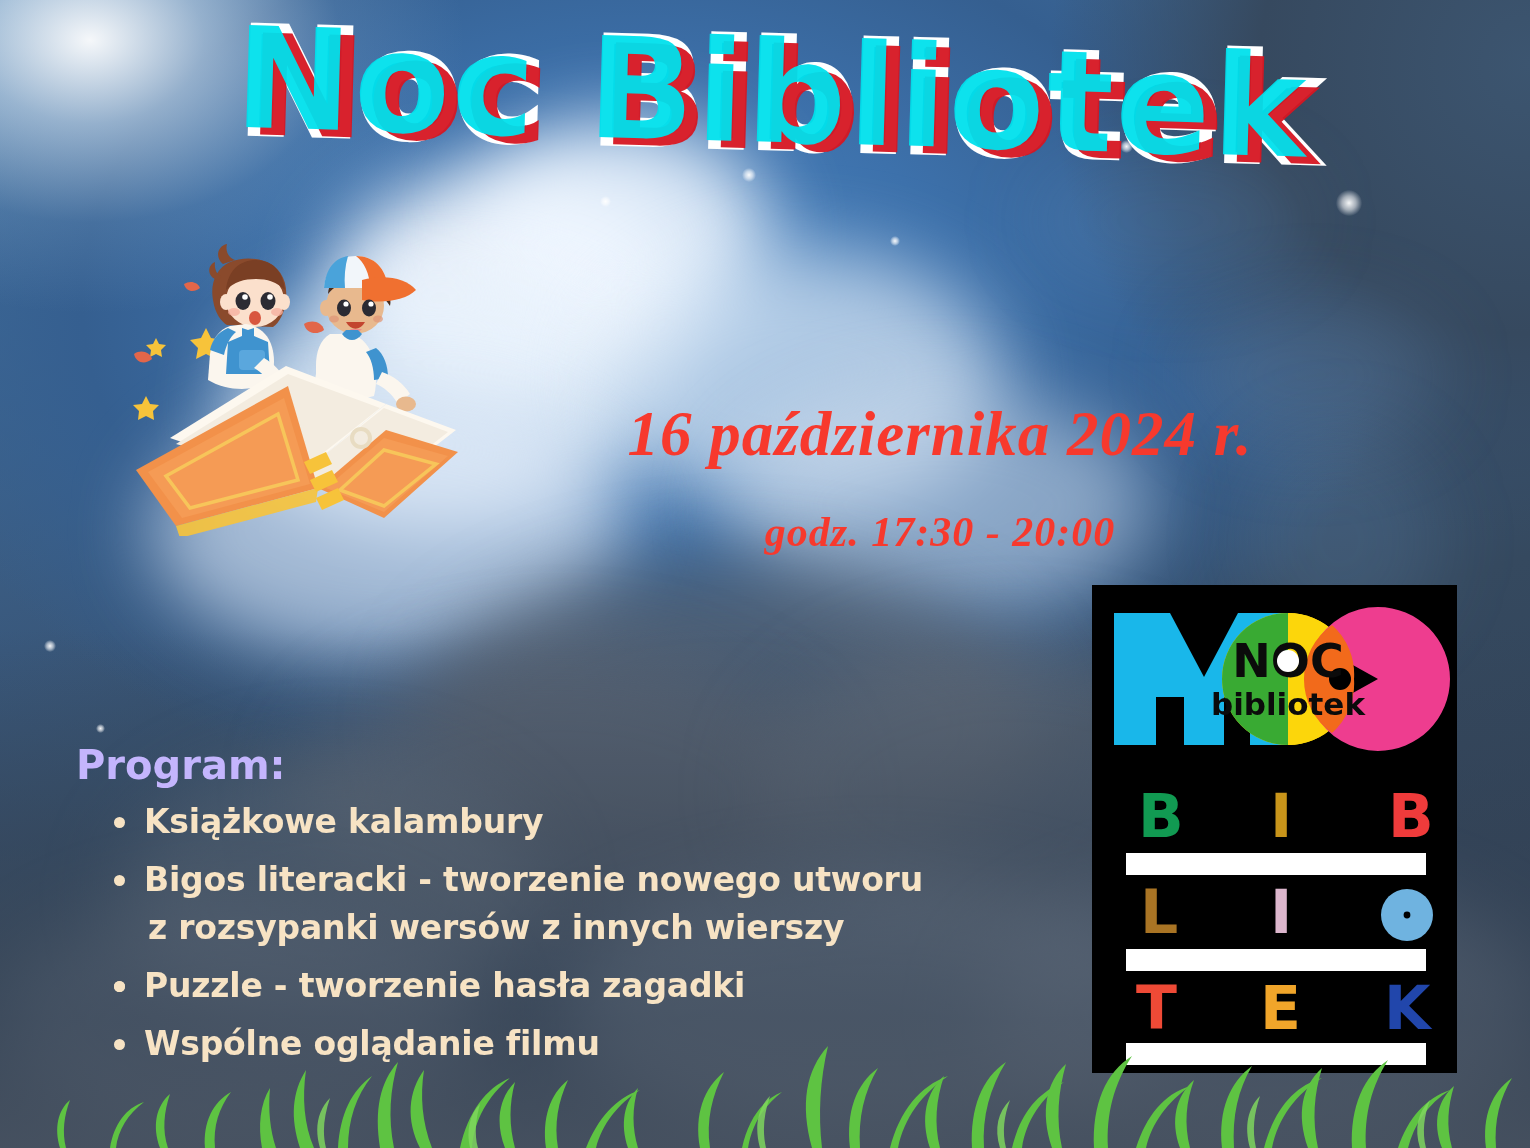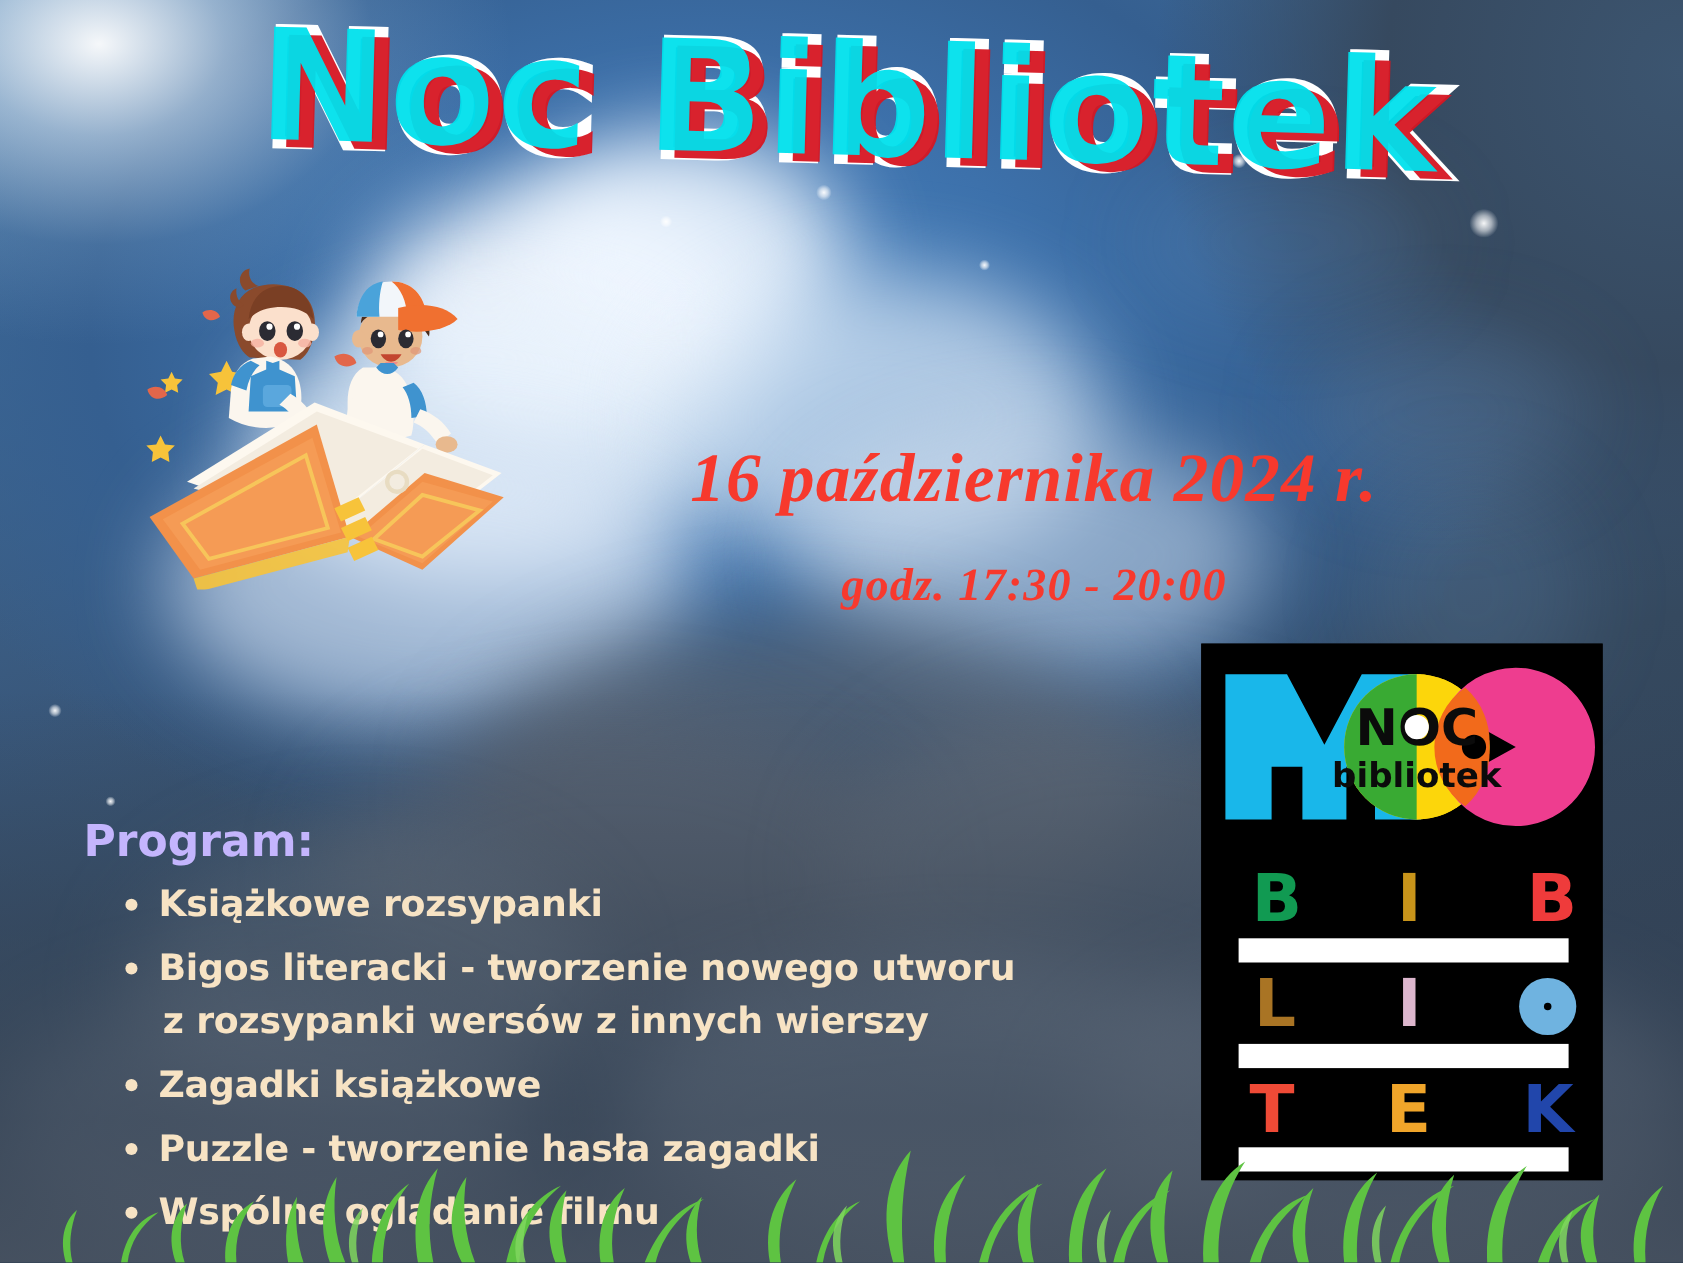--- a/index.html
+++ b/index.html
@@ -328,30 +328,29 @@
   <div class="date-block">
     <div class="date-line l1">16 października 2024 r.</div>
     <div class="date-line l2">godz. 17:30 - 20:00</div>
   </div>
 
   <div class="program">
     <div class="program-heading">Program:</div>
     <ul class="program-list">
       <li class="program-item">
         <span class="bullet"></span>
-        <span>Książkowe rozsypanki</span>
+        <span>Książkowe kalambury</span>
       </li>
       <li class="program-item">
         <span class="bullet"></span>
         <span>Bigos literacki - tworzenie nowego utworu</span>
         <span class="l2">z rozsypanki wersów z innych wierszy</span>
       </li>
       <li class="program-item">
         <span class="bullet"></span>
-        <span>Zagadki książkowe</span>
       </li>
       <li class="program-item">
         <span class="bullet"></span>
         <span>Puzzle - tworzenie hasła zagadki</span>
       </li>
       <li class="program-item">
         <span class="bullet"></span>
         <span>Wspólne oglądanie filmu</span>
       </li>
     </ul>

